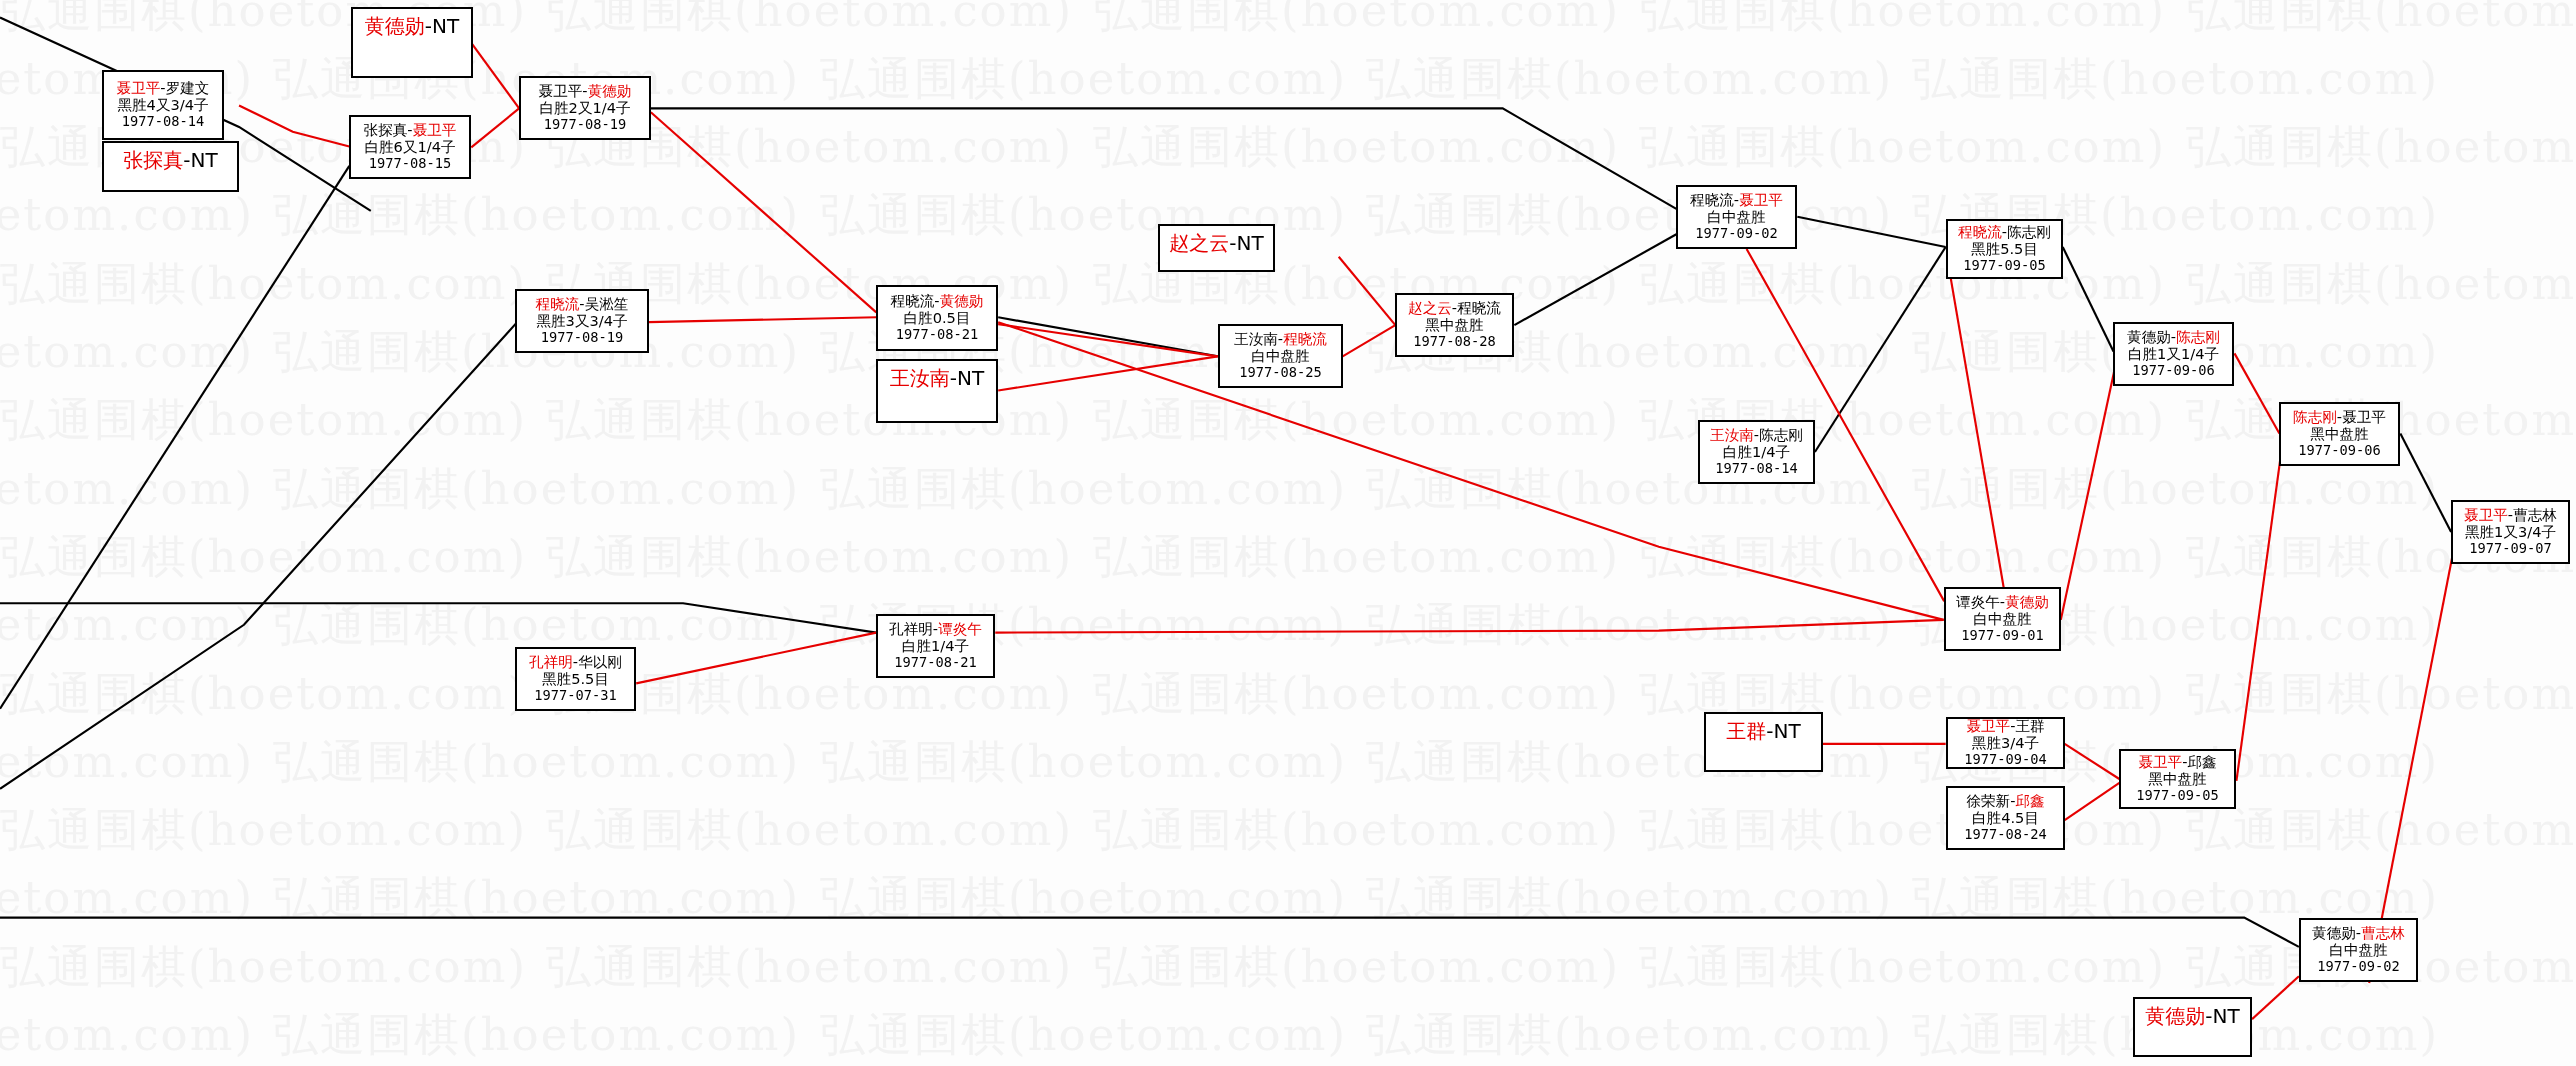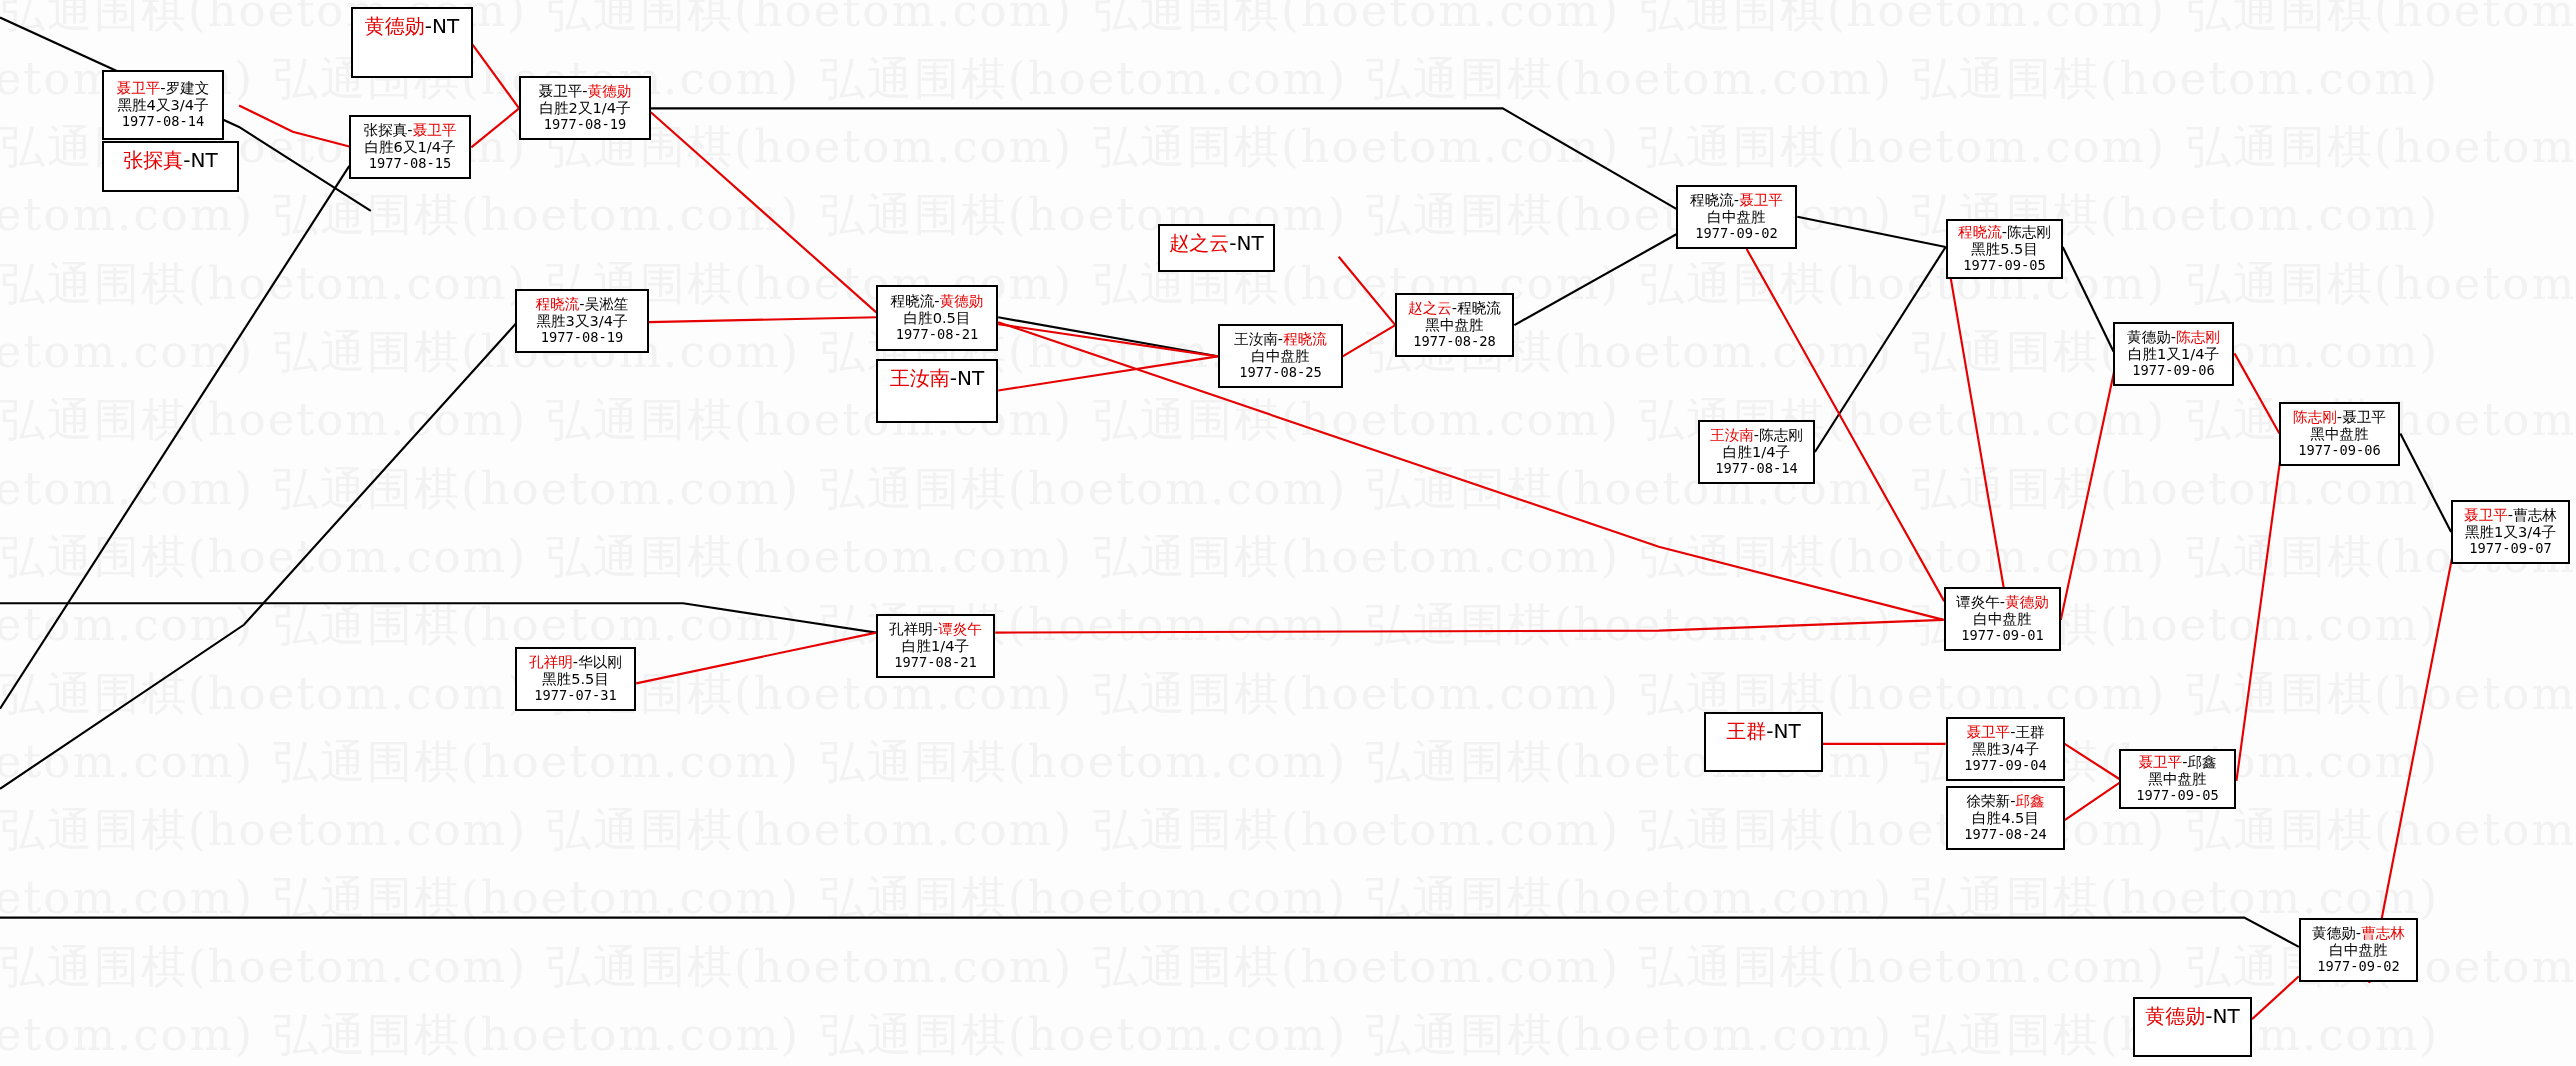--- a/index.html
+++ b/index.html
@@ -241,21 +241,21 @@
         <span class="ln l3">1977-08-21</span>
       </div>
       <div class="node" style="left: 515px; top: 647px; width: 121px; height: 64px;">
         <span class="ln l1"><span class="rd">孔祥明</span><span>-</span><span>华以刚</span></span>
         <span class="ln l2">黑胜5.5目</span>
         <span class="ln l3">1977-07-31</span>
       </div>
       <div class="node stub" style="left: 1704px; top: 712px; width: 119px; height: 60px;">
         <span class="ln l1"><span class="rd">王群</span><span>-</span><span>NT</span></span>
       </div>
-      <div class="node" style="left: 1946px; top: 717px; width: 119px; height: 64px;">
+      <div class="node" style="left: 1946px; top: 717px; width: 119px; height: 52px;">
         <span class="ln l1"><span class="rd">聂卫平</span><span>-</span><span>王群</span></span>
         <span class="ln l2">黑胜3/4子</span>
         <span class="ln l3">1977-09-04</span>
       </div>
       <div class="node" style="left: 1946px; top: 786px; width: 119px; height: 64px;">
         <span class="ln l1"><span>徐荣新</span><span>-</span><span class="rd">邱鑫</span></span>
         <span class="ln l2">白胜4.5目</span>
         <span class="ln l3">1977-08-24</span>
       </div>
       <div class="node" style="left: 2119px; top: 749px; width: 117px; height: 60px;">

